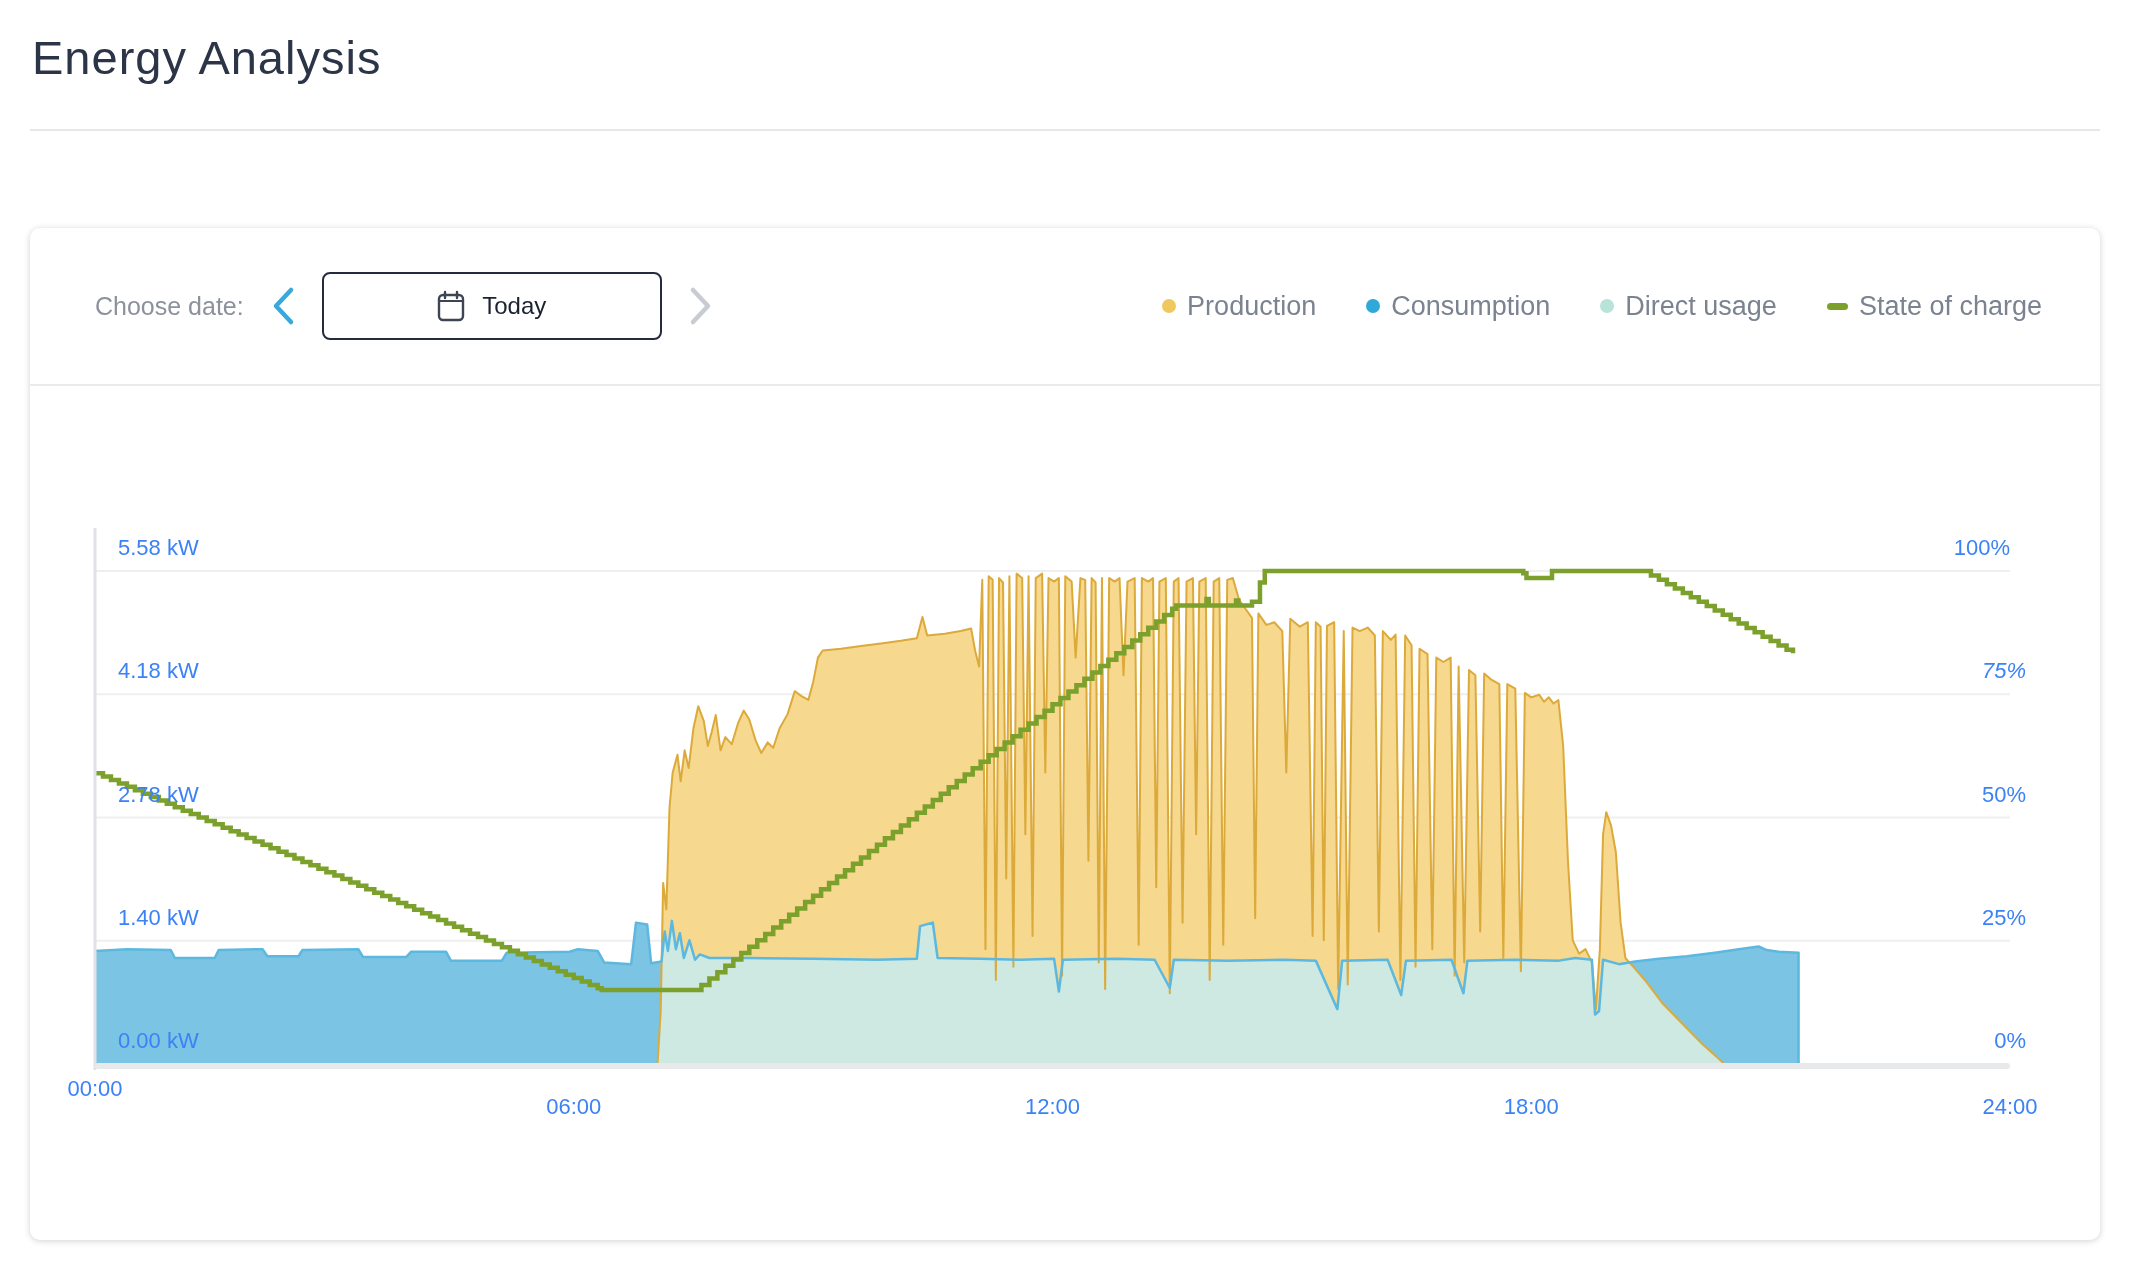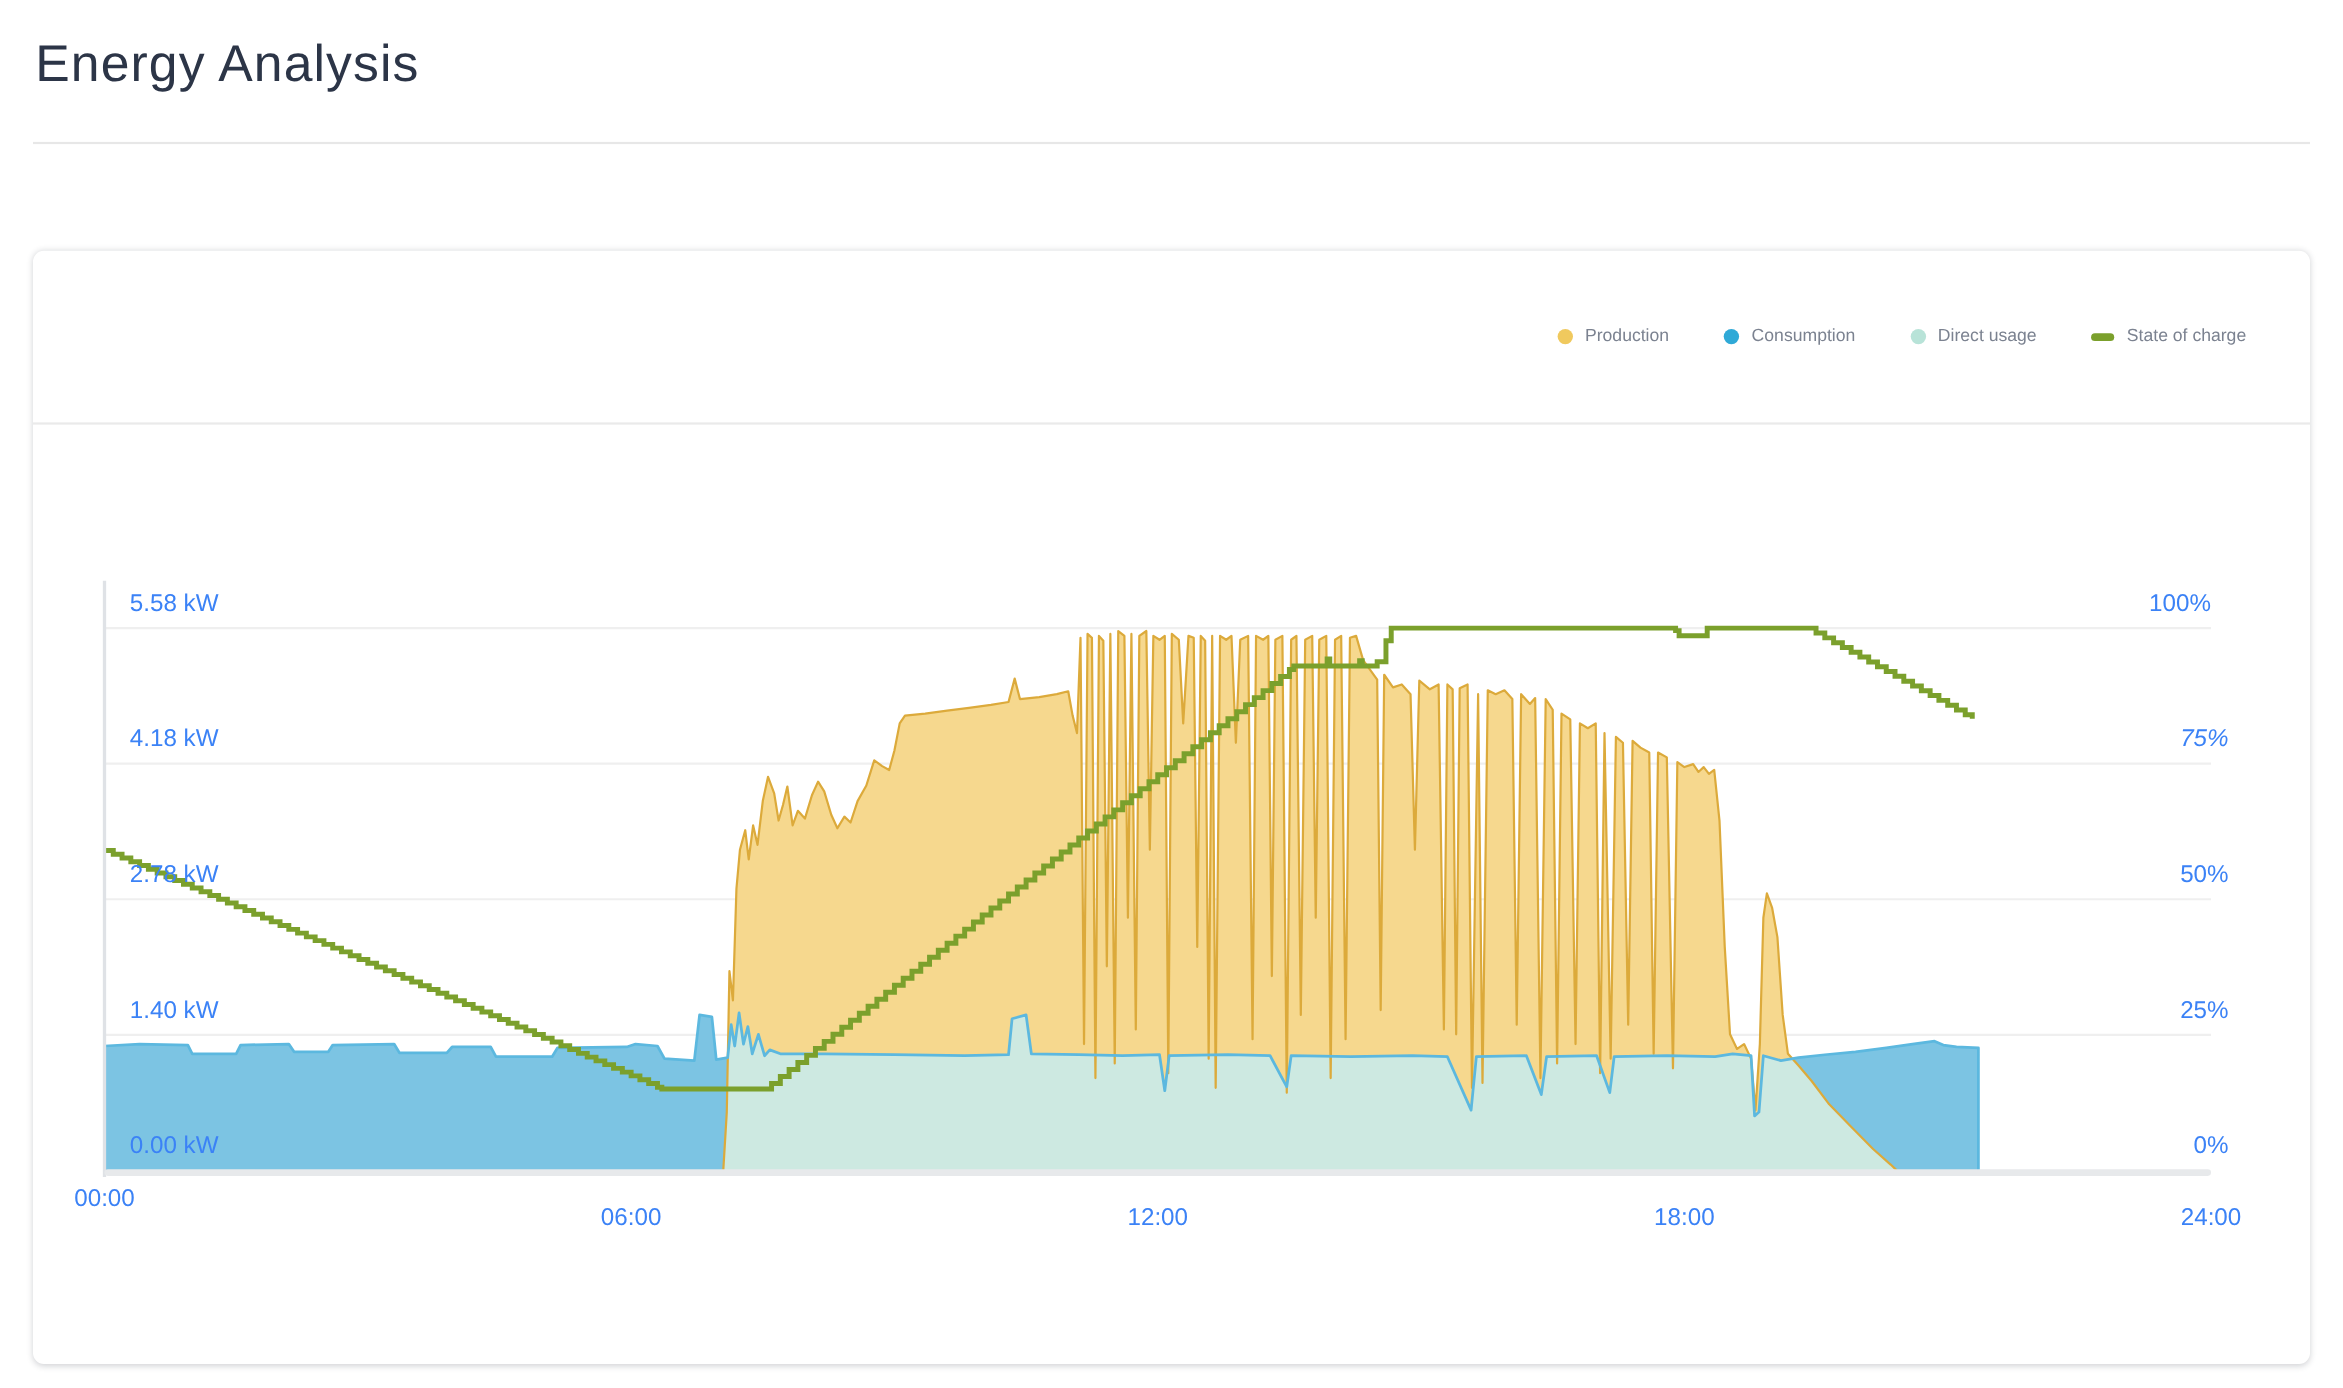--- a/index.html
+++ b/index.html
@@ -14,34 +14,56 @@
   .date-controls{position:absolute;left:65px;top:42px;height:72px;display:flex;align-items:center;}
   .choose-label{font-size:25px;color:#8c929d;margin-right:26px;}
   .nav-btn{background:none;border:none;padding:0;margin:0;cursor:pointer;display:flex;align-items:center;}
   .today-btn{display:flex;align-items:center;justify-content:center;gap:17px;margin:0 26px;
         width:340px;height:68px;background:#fff;border:2.5px solid #232b3c;border-radius:8px;cursor:pointer;}
   .today-btn span{font-size:24px;font-weight:500;color:#1a2130;}
   .legend{position:absolute;right:58px;top:42px;height:72px;display:flex;align-items:center;gap:50px;}
   .legend-item{display:flex;align-items:center;gap:11px;}
   .legend-item .marker-dot{width:14px;height:14px;border-radius:50%;}
   .legend-item .marker-dash{width:21px;height:7px;border-radius:4px;}
-  .legend-item .legend-label{font-size:16px;color:#7b8290;}
+  .legend-item .legend-label{font-size:27px;color:#7b8290;}
   .header-divider{position:absolute;left:0;top:156px;width:100%;height:2px;background:#eaeaea;}
   .chart-layer{position:absolute;left:0;top:0;width:2130px;height:1262px;pointer-events:none;}
   .axis-label{position:absolute;font-size:22px;color:#3b82f6;white-space:nowrap;}
 </style>
 </head>
 <body>
 
 <div class="page">
   <h1 class="page-title">Energy Analysis</h1>
   <div class="title-divider"></div>
 
   <section class="card">
     <div class="card-header">
+      <div class="date-controls">
+        <span class="choose-label">Choose date:</span>
+        <button class="nav-btn">
+          <svg width="26" height="40" viewBox="0 0 26 40">
+            <polyline points="21,4 6,20 21,36" fill="none" stroke="#3aa8da" stroke-width="4.5" stroke-linecap="round" stroke-linejoin="round"></polyline>
+          </svg>
+        </button>
+        <button class="today-btn">
+          <svg width="28" height="32" viewBox="0 0 28 32">
+            <rect x="2" y="5" width="24" height="25" rx="4" fill="none" stroke="#3d4554" stroke-width="2.4"></rect>
+            <line x1="8" y1="2" x2="8" y2="8" stroke="#3d4554" stroke-width="2.4" stroke-linecap="round"></line>
+            <line x1="20" y1="2" x2="20" y2="8" stroke="#3d4554" stroke-width="2.4" stroke-linecap="round"></line>
+            <line x1="3" y1="11" x2="25" y2="11" stroke="#3d4554" stroke-width="2"></line>
+          </svg>
+          <span>Today</span>
+        </button>
+        <button class="nav-btn">
+          <svg width="26" height="40" viewBox="0 0 26 40">
+            <polyline points="5,4 20,20 5,36" fill="none" stroke="#c8ccd2" stroke-width="4.5" stroke-linecap="round" stroke-linejoin="round"></polyline>
+          </svg>
+        </button>
+      </div>
       <div class="legend" id="legend">
           <div class="legend-item">
             <span class="marker-dot" style="background: rgb(240, 201, 94);"></span>
             <span class="legend-label">Production</span>
           </div>
           <div class="legend-item">
             <span class="marker-dot" style="background: rgb(47, 169, 215);"></span>
             <span class="legend-label">Consumption</span>
           </div>
           <div class="legend-item">

